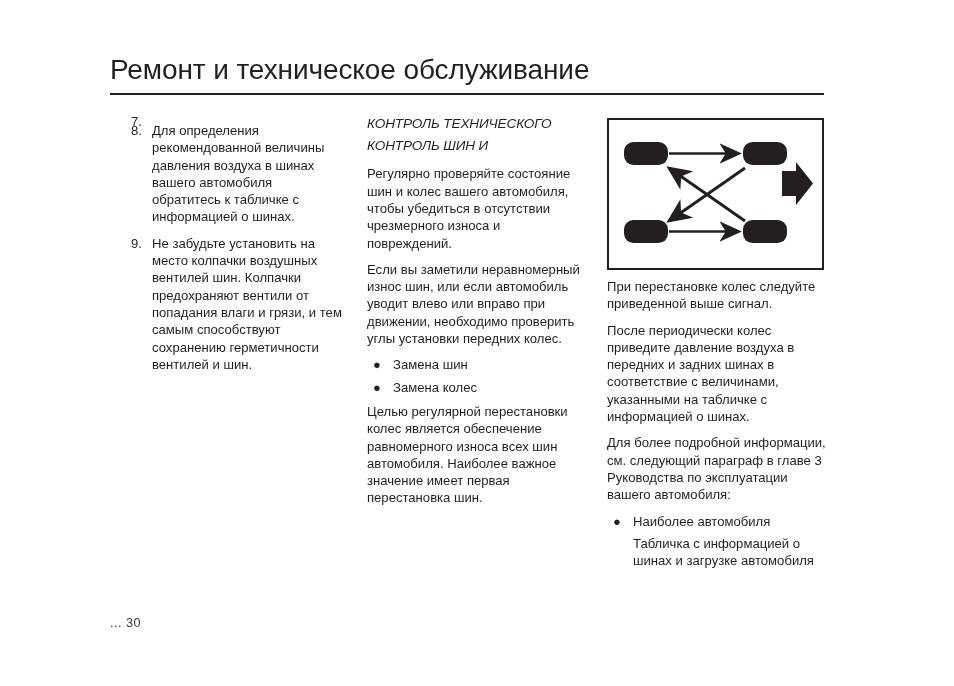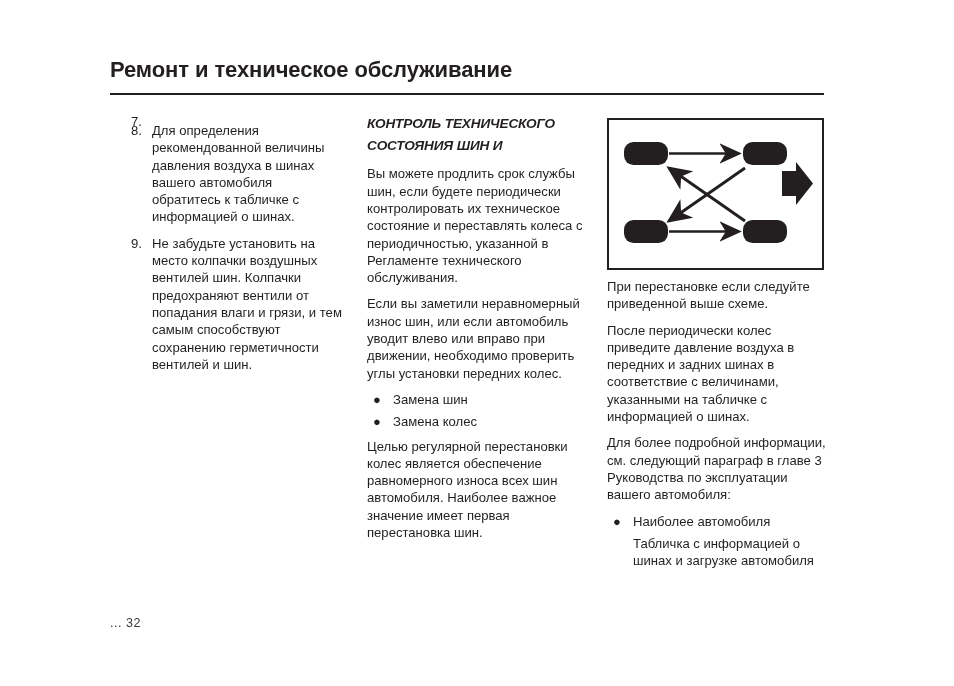--- a/index.html
+++ b/index.html
@@ -23,22 +23,22 @@
   }
   
   .page-header {
     position: absolute;
     left: 110px;
     top: 58px;
     width: 714px;
   }
   .page-header h1 {
     margin: 0;
-    font-size: 22px;
-    font-weight: bold;
+    font-size: 28px;
+    font-weight: normal;
     letter-spacing: -0.1px;
     color: #231f20;
     line-height: 24px;
   }
   .header-rule {
     position: absolute;
     left: 110px;
     top: 93px;
     width: 714px;
     height: 2.4px;
@@ -88,21 +88,21 @@
     line-height: 17.3px;
   }
   .bullet-sub {
     padding-left: 26px;
     margin-top: 3px;
     margin-bottom: 24px;
   }
 
   
   .sec-head {
-    font-weight: bold;
+    font-weight: normal;
     font-style: italic;
     font-size: 13.6px;
     line-height: 21.7px;
     letter-spacing: -0.15px;
     margin: 0 0 9px 0;
   }
   .sec-head span { display: block; }
 
   
   .figure {
@@ -152,24 +152,24 @@
       <span class="num">9.</span>
       <span>Не забудьте установить на место колпачки воздушных вентилей шин.  Колпачки предохраняют вентили от попадания влаги и грязи, и тем самым способствуют сохранению герметичности вентилей и шин.</span>
     </div>
 
   </div>
 
   <div class="col col-mid">
 
     <div class="sec-head">
       <span>КОНТРОЛЬ ТЕХНИЧЕСКОГО</span>
-      <span>СОСТОЯНИЯ ШИН И</span>
-    </div>
-
-    <p>Вы можете продлить срок службы шин, если будете периодически контролировать их техническое состояние и переставлять колеса с периодичностью, указанной  в Регламенте технического обслуживания.</p>
+      <span>КОНТРОЛЬ ШИН И</span>
+    </div>
+
+    <p>Регулярно проверяйте состояние шин и колес вашего автомобиля, чтобы убедиться в отсутствии чрезмерного износа и повреждений.</p>
     <p>Если вы заметили неравномерный износ шин, или если автомобиль уводит влево или вправо при движении, необходимо проверить углы установки передних колес.</p>
 
     <div class="bullet-item">
       <span class="dot">●</span>
       <span>Замена шин</span>
     </div>
     <div class="bullet-item">
       <span class="dot">●</span>
       <span>Замена колес</span>
     </div>
@@ -196,26 +196,26 @@
 
       <line x1="136" y1="48" x2="60" y2="101" stroke="#231f20" stroke-width="2.9" marker-end="url(#arrHead)"></line>
 
       <line x1="136" y1="101" x2="60" y2="48" stroke="#231f20" stroke-width="2.9" marker-end="url(#arrHead)"></line>
 
       <path d="M173,51 L187,51 L187,42 L204,63.5 L187,85 L187,76 L173,76 Z" fill="#231f20"></path>
     </svg>
   </div>
 
   <div class="col col-right" style="top:278px">
-    <p>При перестановке если следуйте приведенной выше схеме.</p>
+    <p>При перестановке колес следуйте приведенной выше сигнал.</p>
     <p>После периодически колес приведите давление воздуха в передних и задних шинах в соответствие с величинами, указанными на табличке с информацией о шинах.</p>
     <p>Для более подробной информации, см. следующий параграф в главе 3 Руководства по эксплуатации вашего автомобиля:</p>
 
     <div class="bullet-item">
       <span class="dot">●</span>
       <span>Наиболее автомобиля</span>
     </div>
     <div class="bullet-sub">Табличка с информацией о шинах и загрузке автомобиля</div>
   </div>
 
-  <div class="footer">... 32</div>
+  <div class="footer">... 30</div>
 
 </div>
 
 </body></html>

